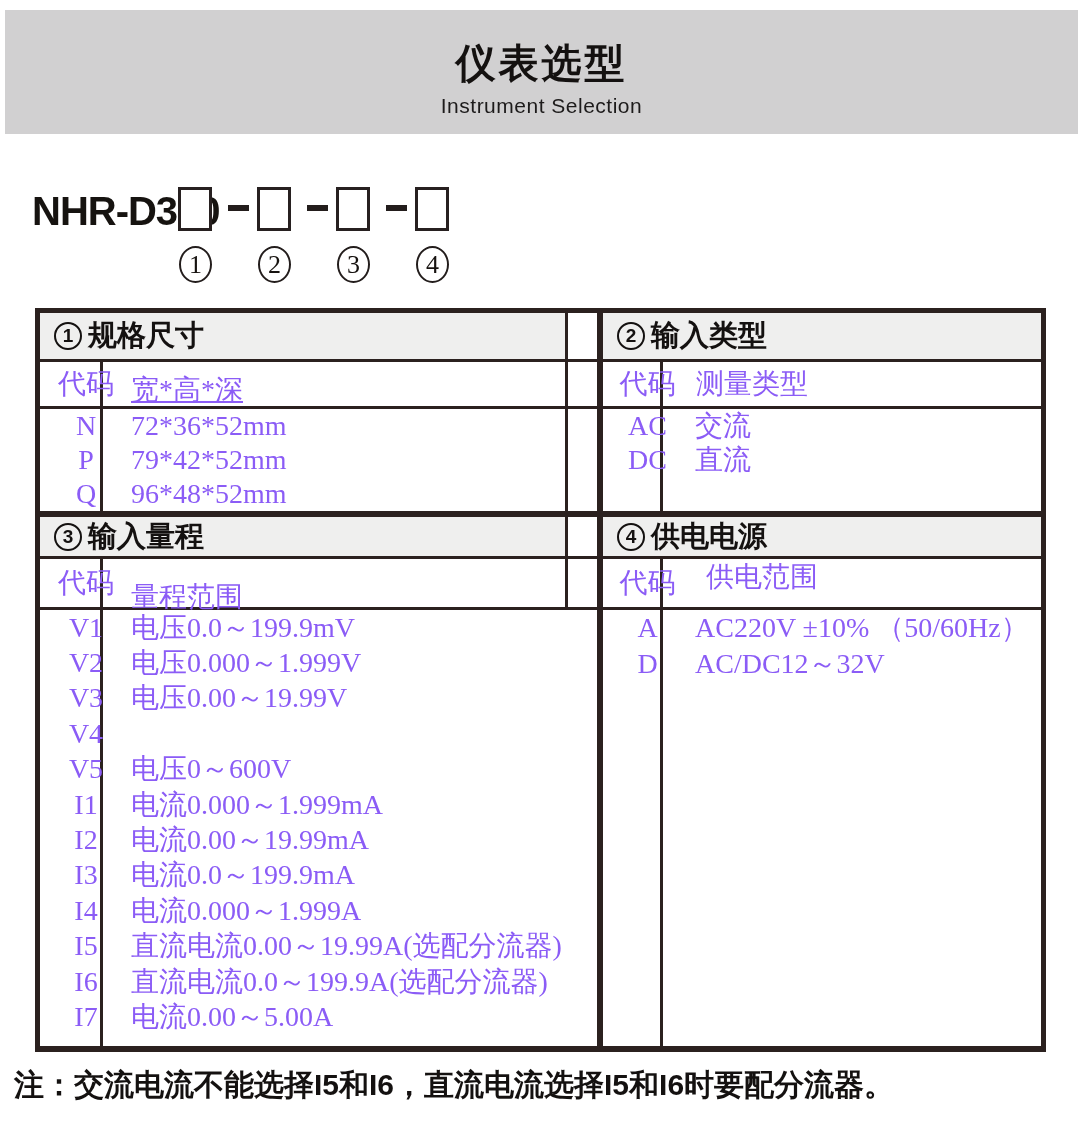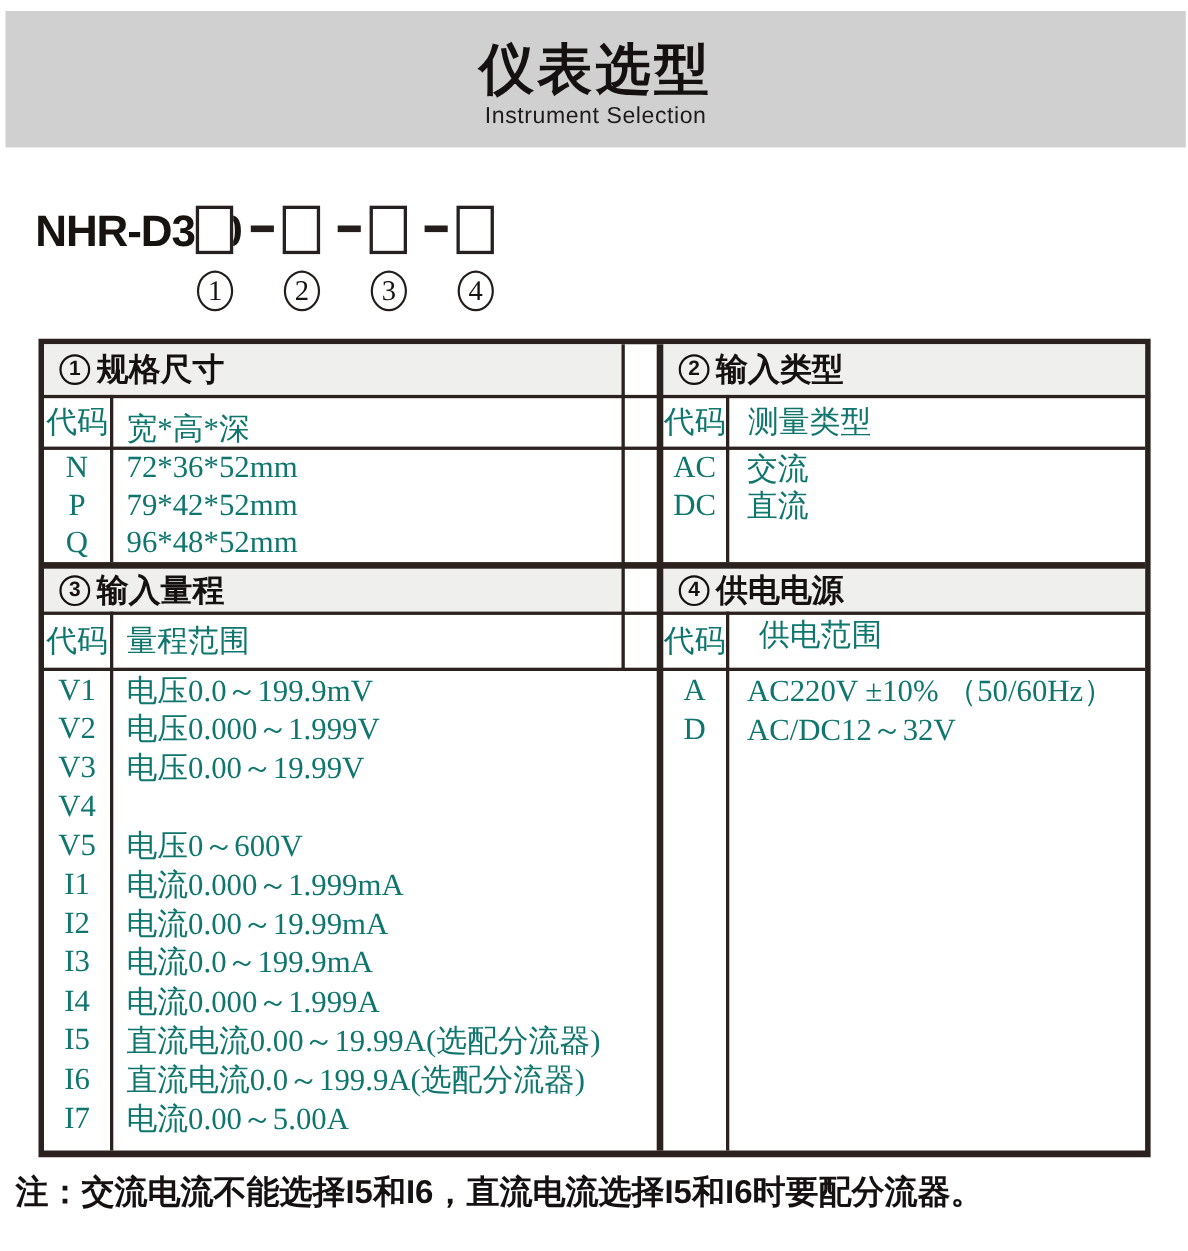--- a/index.html
+++ b/index.html
@@ -1,40 +1,40 @@
 <!DOCTYPE html>
 <html><head>
 <meta charset="utf-8">
 <style>
   html,body{margin:0;padding:0;background:#ffffff;}
   .page{position:relative;width:1080px;height:1137px;background:#ffffff;overflow:hidden;
         font-family:"Liberation Sans","DejaVu Sans",sans-serif;color:#171310;}
 
   
   .banner{position:absolute;left:5px;top:10px;width:1073px;height:124px;background:#d1d0d1;text-align:center;}
-  .banner-title{padding-top:24px;font-size:50px;line-height:58px;font-weight:bold;letter-spacing:3px;color:#141110;}
+  .banner-title{padding-top:24px;font-size:40px;line-height:58px;font-weight:bold;letter-spacing:3px;color:#141110;}
   .banner-subtitle{margin-top:2px;font-size:21px;line-height:24px;color:#1d1b1b;letter-spacing:0.5px;}
 
   
   .model-prefix{position:absolute;left:32px;top:190px;font-size:40px;line-height:42px;font-weight:bold;letter-spacing:-1px;color:#161310;}
   .mbox{position:absolute;top:187px;width:34px;height:44px;border:3px solid #272020;box-sizing:border-box;background:#fff;}
   .mdash{position:absolute;top:205px;width:21px;height:6px;background:#231d1c;}
   .mcirc{position:absolute;top:246px;width:33px;height:37px;border:2px solid #231d1c;border-radius:50%;box-sizing:border-box;
          display:flex;align-items:center;justify-content:center;
          font-family:"Liberation Serif","DejaVu Serif",serif;font-size:26px;color:#171310;}
 
   
   .tbl{position:absolute;left:35px;top:308px;width:1011px;height:744px;box-sizing:border-box;
        border:5px solid #2b211f;border-bottom-width:6px;background:#fff;}
   .ln{position:absolute;background:#2b211f;}
   .band{position:absolute;background:#efefee;}
   .sechdr{position:absolute;display:flex;align-items:center;gap:6px;font-weight:bold;font-size:29px;color:#141110;white-space:nowrap;}
   .scirc{display:inline-flex;align-items:center;justify-content:center;width:28px;height:28px;border:2px solid #141110;
          border-radius:50%;box-sizing:border-box;font-size:19px;font-weight:bold;flex-shrink:0;}
-  .st{font-family:"Liberation Serif","DejaVu Serif",serif;font-size:28px;color:#0f766e;white-space:nowrap;}
+  .st{font-family:"Liberation Serif","DejaVu Serif",serif;font-size:28px;color:#8b5cf6;white-space:nowrap;margin-left:16px;}
   .subcell{position:absolute;display:flex;align-items:center;}
   .subcell.center{justify-content:center;}
   .rows{position:absolute;}
   .row{display:flex;align-items:center;}
   .h34{height:34px;}
   .h354{height:35.4px;}
   .h36{height:36px;}
   .codeL{width:60px;text-align:center;flex-shrink:0;justify-content:center;display:flex;}
   .codeR{width:57px;text-align:center;flex-shrink:0;justify-content:center;display:flex;}
   .valL{margin-left:15px;}
@@ -115,25 +115,25 @@
       <span>输入量程</span>
     </div>
     <div class="sechdr" style="left:577px;top:204px;height:39px;">
       <span class="scirc">
           <span>4</span>
         </span>
       <span>供电电源</span>
     </div>
 
     <div class="subcell center st" style="left:0;top:49px;width:60px;height:44px;">代码</div>
-    <div class="subcell st" style="left:75px;top:49px;height:56px;">宽*高*深</div>
+    <div class="subcell st" style="left:75px;top:49px;height:56px;text-decoration:underline;">宽*高*深</div>
     <div class="subcell center st" style="left:563px;top:49px;width:57px;height:44px;">代码</div>
     <div class="subcell st" style="left:640px;top:49px;height:44px;">测量类型</div>
     <div class="subcell center st" style="left:0;top:246px;width:60px;height:48px;">代码</div>
-    <div class="subcell st" style="left:75px;top:246px;height:48px;">量程范围</div>
+    <div class="subcell st" style="left:75px;top:260px;height:48px;">量程范围</div>
     <div class="subcell center st" style="left:563px;top:246px;width:57px;height:48px;">代码</div>
     <div class="subcell st" style="left:650px;top:246px;height:36px;">供电范围</div>
 
     <div class="rows" style="left:0;top:96px;width:525px;">
       <div class="row h34 st">
           <span class="codeL">N</span>
           <span class="valL">72*36*52mm</span>
         </div>
       <div class="row h34 st">
           <span class="codeL">P</span>

